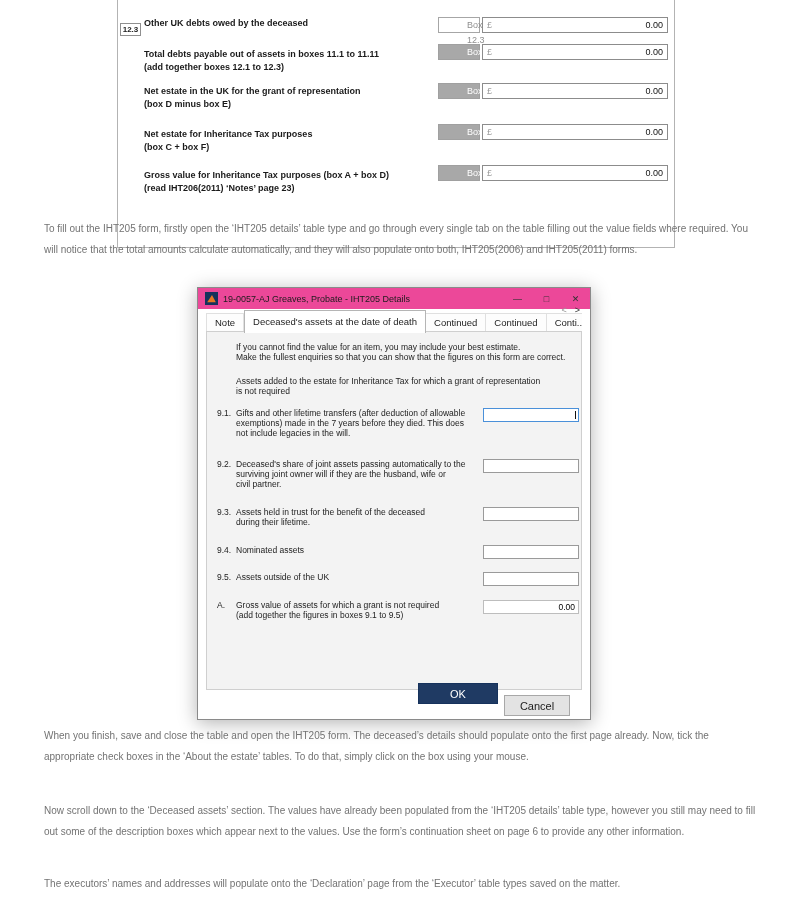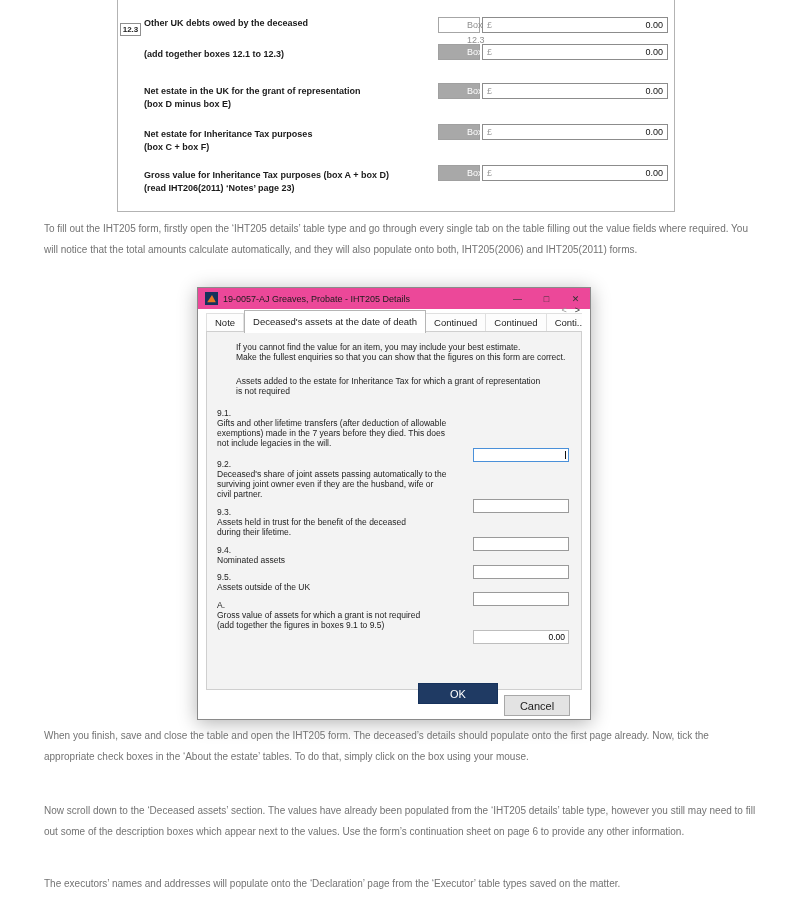--- a/index.html
+++ b/index.html
@@ -1,21 +1,21 @@
 <!DOCTYPE html>
 <html><head>
 <meta charset="utf-8">
 <style>
   * { margin:0; padding:0; box-sizing:border-box; }
   html,body { width:791px; height:913px; background:#fff; overflow:hidden;
     font-family:"Liberation Sans","DejaVu Sans",sans-serif; }
   .page { position:relative; width:791px; height:913px; }
 
   
-  .form-fragment { position:absolute; left:117px; top:0; width:558px; height:212px;
+  .form-fragment { position:absolute; left:117px; top:0; width:558px; height:248px;
     border:1px solid #b3b3b3; border-top:none; background:#fff; }
   .ff-num { position:absolute; left:2px; top:23px; width:21px; height:13px;
     border:1px solid #8f8f8f; font-size:8px; font-weight:bold; color:#222;
     text-align:center; line-height:12px; background:#fff; }
   .ff-label { position:absolute; left:26px; font-size:9px; font-weight:bold;
     line-height:13px; color:#1a1a1a; white-space:nowrap; }
   .ff-box { position:absolute; left:320px; width:42px; height:16px; font-size:9px;
     text-align:center; line-height:15px;padding-left:28px; }
   .ff-box.outline { background:#fff; border:1px solid #a6a6a6; color:#8f8f8f; }
   .ff-box.filled  { background:#a8a8a8; border:1px solid #a0a0a0; color:#fff; }
@@ -56,21 +56,21 @@
     font-size:9px; z-index:4; }
   .tab-arrows .arr-l { color:#999; }
   .tab-arrows .arr-r { color:#333; }
   .tab-panel { position:absolute; left:8px; right:8px; top:43px; height:359px;
     background:#f3f3f3; border:1px solid #cfcfcf; }
   .p-row { position:absolute; left:29px; right:12px; font-size:8.5px; line-height:10px;
     color:#1c1c1c; }
   .intro-row{top:10px} .note-row{top:44px}
   .line { white-space:nowrap; }
   .p-item { position:absolute; left:10px; right:12px; display:flex;
-    align-items:flex-start; font-size:8.5px; line-height:10px; color:#1c1c1c;flex-direction:column; }
+    align-items:flex-start; font-size:8.5px; line-height:10px; color:#1c1c1c; }
   .item-num { width:19px; flex:none; }
   .item-text { width:247px; flex:none; }
   .item-input { margin-left:auto; width:96px; height:14px; border:1px solid #9a9a9a;
     background:#fff; font:8.5px "Liberation Sans","DejaVu Sans",sans-serif;
     text-align:right; padding:0 3px; }
   .i1{top:76px} .i2{top:127px} .i3{top:175px} .i4{top:213px} .i5{top:240px} .i6{top:268px}
   .input-wrap { margin-left:auto; position:relative; }
   .input-wrap .item-input { margin-left:0; border-color:#4a90d9; }
   .caret { position:absolute; right:3px; top:3px; bottom:3px; width:1px; background:#111; }
   .item-input.calc { border-color:#bdbdbd; }
@@ -92,20 +92,21 @@
         <div class="line">Other UK debts owed by the deceased</div>
       </div>
       <div class="ff-box outline">Box 12.3</div>
       <div class="ff-field">
         <span class="pound">£</span>
         <span class="val">0.00</span>
       </div>
     </div>
     <div class="ff-row r2">
       <div class="ff-label">
+        <div class="line">Total debts payable out of assets in boxes 11.1 to 11.11</div>
         <div class="line">(add together boxes 12.1 to 12.3)</div>
       </div>
       <div class="ff-box filled">Box E</div>
       <div class="ff-field">
         <span class="pound">£</span>
         <span class="val">0.00</span>
       </div>
     </div>
     <div class="ff-row r3">
       <div class="ff-label">
@@ -196,21 +197,21 @@
         <span class="input-wrap">
           <input class="item-input" style="">
           <span class="caret"></span>
         </span>
       </div>
 
       <div class="p-item i2">
         <div class="item-num">9.2.</div>
         <div class="item-text">
           <div class="line">Deceased's share of joint assets passing automatically to the</div>
-          <div class="line">surviving joint owner even if they are the husband, wife or</div>
+          <div class="line">surviving joint owner will if they are the husband, wife or</div>
           <div class="line">civil partner.</div>
         </div>
         <input class="item-input" style="">
       </div>
 
       <div class="p-item i3">
         <div class="item-num">9.3.</div>
         <div class="item-text">
           <div class="line">Assets held in trust for the benefit of the deceased</div>
           <div class="line">during their lifetime.</div>

